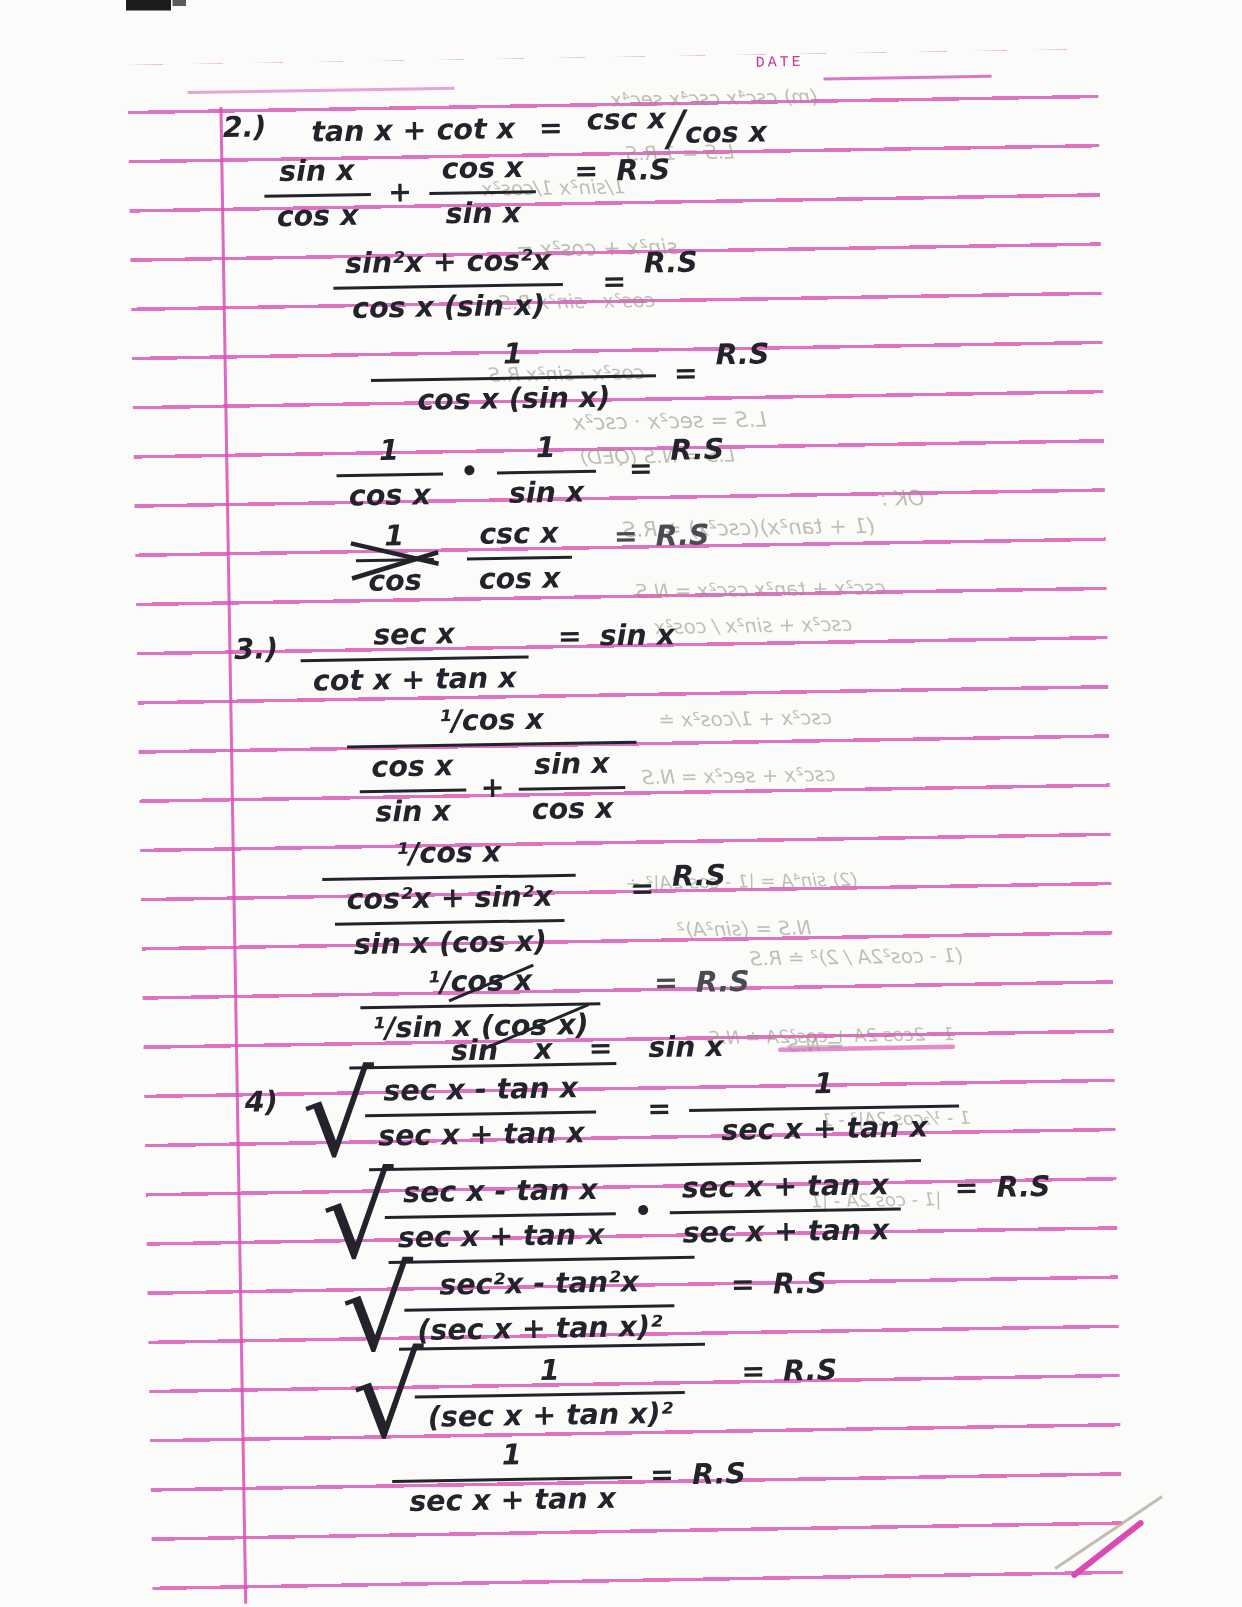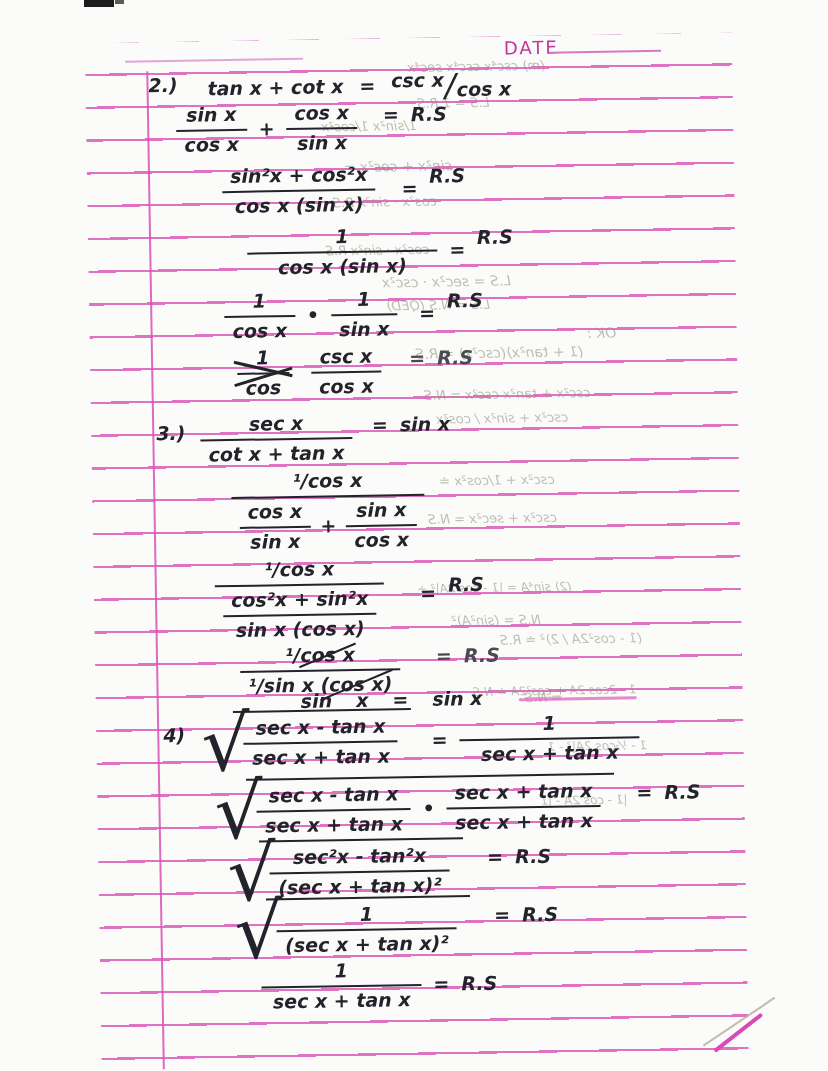--- a/index.html
+++ b/index.html
@@ -5,21 +5,21 @@
   html,body{margin:0;padding:0;}
   body{width:828px;height:1071px;position:relative;overflow:hidden;background:#fbfbfa;
        font-family:"DejaVu Sans",sans-serif;}
   .abs{position:absolute;}
   .page{position:absolute;inset:0;transform:rotate(-0.95deg);transform-origin:414px 535px;}
   
   .rules{position:absolute;left:93px;top:38px;width:647px;height:1030px;opacity:.8;
     background:repeating-linear-gradient(to bottom, transparent 0 30.5px, #d94fb6 30.5px 32.8px);}
   .margin-line{position:absolute;left:154px;top:67px;width:2px;height:998px;background:#d94fb6;opacity:.85;}
   .name-line{position:absolute;left:133px;top:56px;width:178px;height:1.6px;background:#dd86cb;opacity:.75;}
-  .date-label{position:absolute;left:512px;top:39px;color:#c2359f;font-size:18px;letter-spacing:2px;}
+  .date-label{position:absolute;left:512px;top:39px;color:#c2359f;font-size:10px;letter-spacing:2px;font-family:Liberation Mono, monospace;}
   .date-line{position:absolute;left:557px;top:54px;width:112px;height:1.6px;background:#d977c6;}
   
   .hw{font-family:"DejaVu Sans",sans-serif;font-style:italic;font-weight:600;color:#23232b;
       font-size:19px;white-space:nowrap;line-height:1.25;}
   .row{display:inline-flex;align-items:center;gap:12px;}
   .rowtop{display:inline-flex;align-items:flex-start;gap:12px;}
   .frac{display:inline-flex;flex-direction:column;align-items:center;}
   .frac>.num{align-self:stretch;text-align:center;border-bottom:2.3px solid #23232b;padding:0 8px 2px;}
   .frac>.den{padding:2px 8px 0;white-space:nowrap;}
   .slashfrac{display:inline-flex;align-items:center;}

